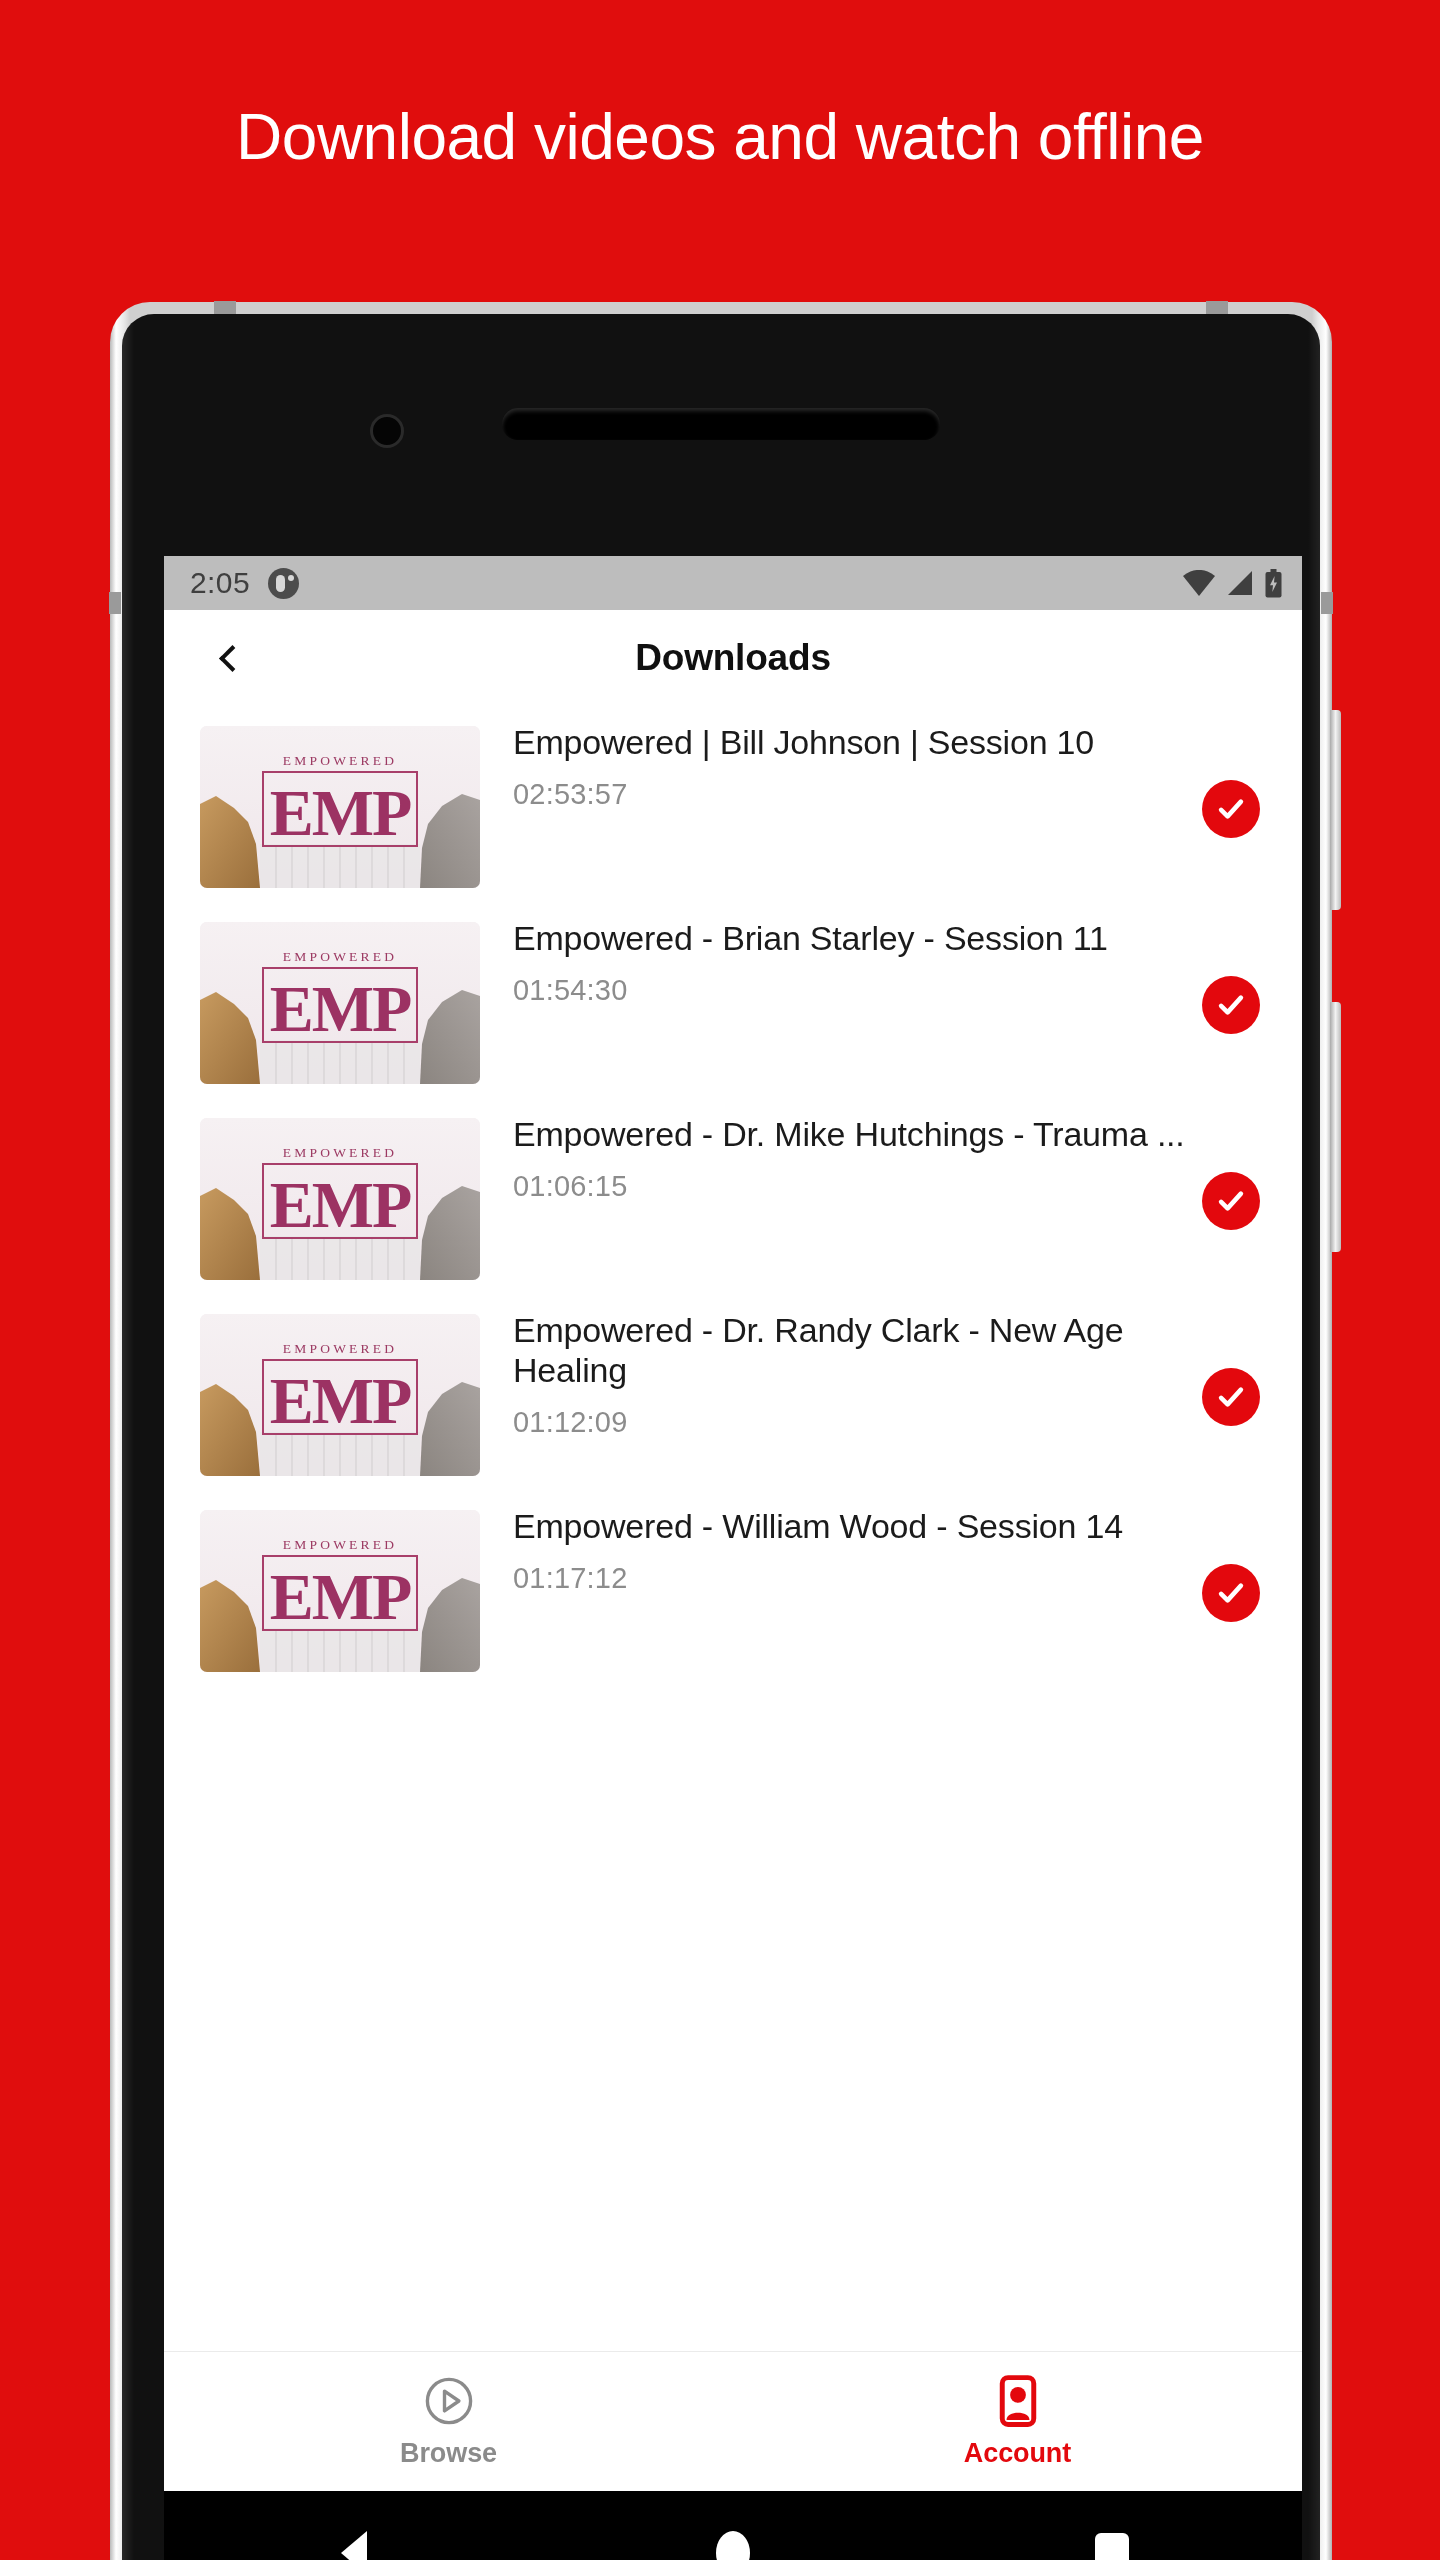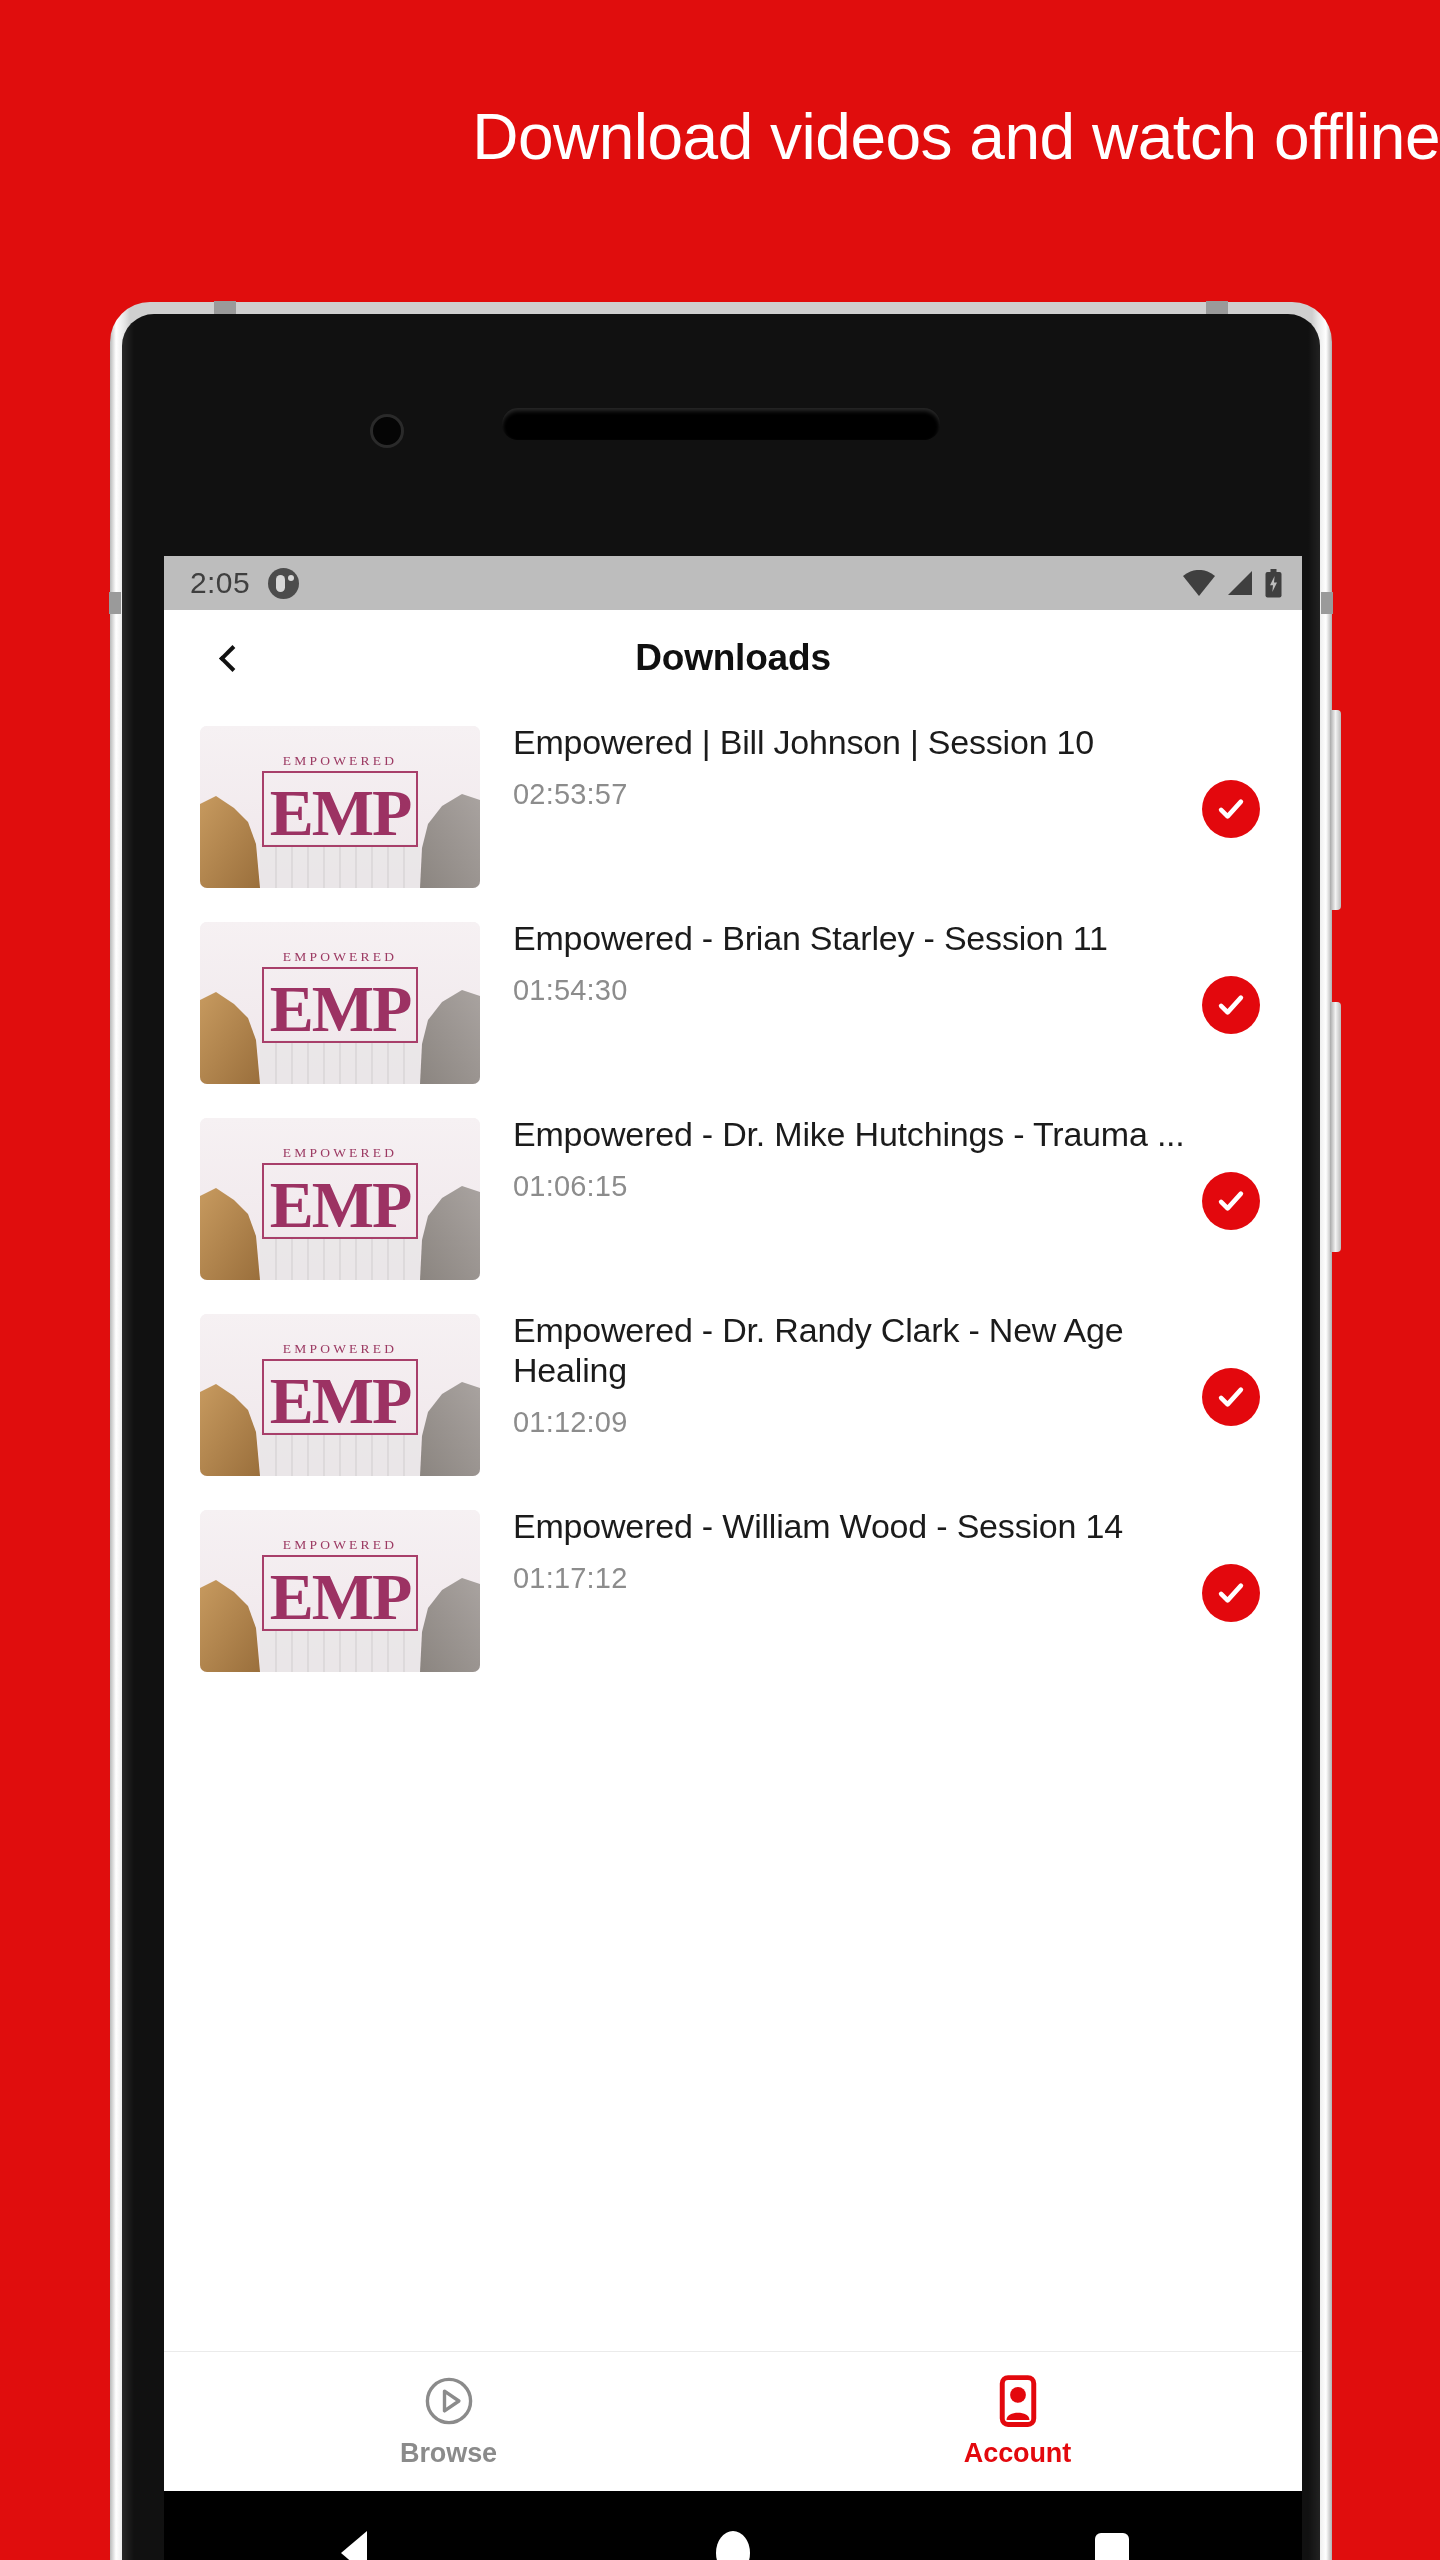--- a/index.html
+++ b/index.html
@@ -12,21 +12,21 @@
     background: #e00d0d;
     position: relative;
   }
 
   
   .promo-headline {
     position: absolute;
     top: 102px;
     left: 0;
     width: 1440px;
-    text-align: right;
+    text-align: center;
     color: #ffffff;
     font-size: 64px;
     font-weight: 400;
     letter-spacing: -0.5px;
     line-height: 1.1;
     white-space: nowrap;
   }
 
   
   .phone-device {

